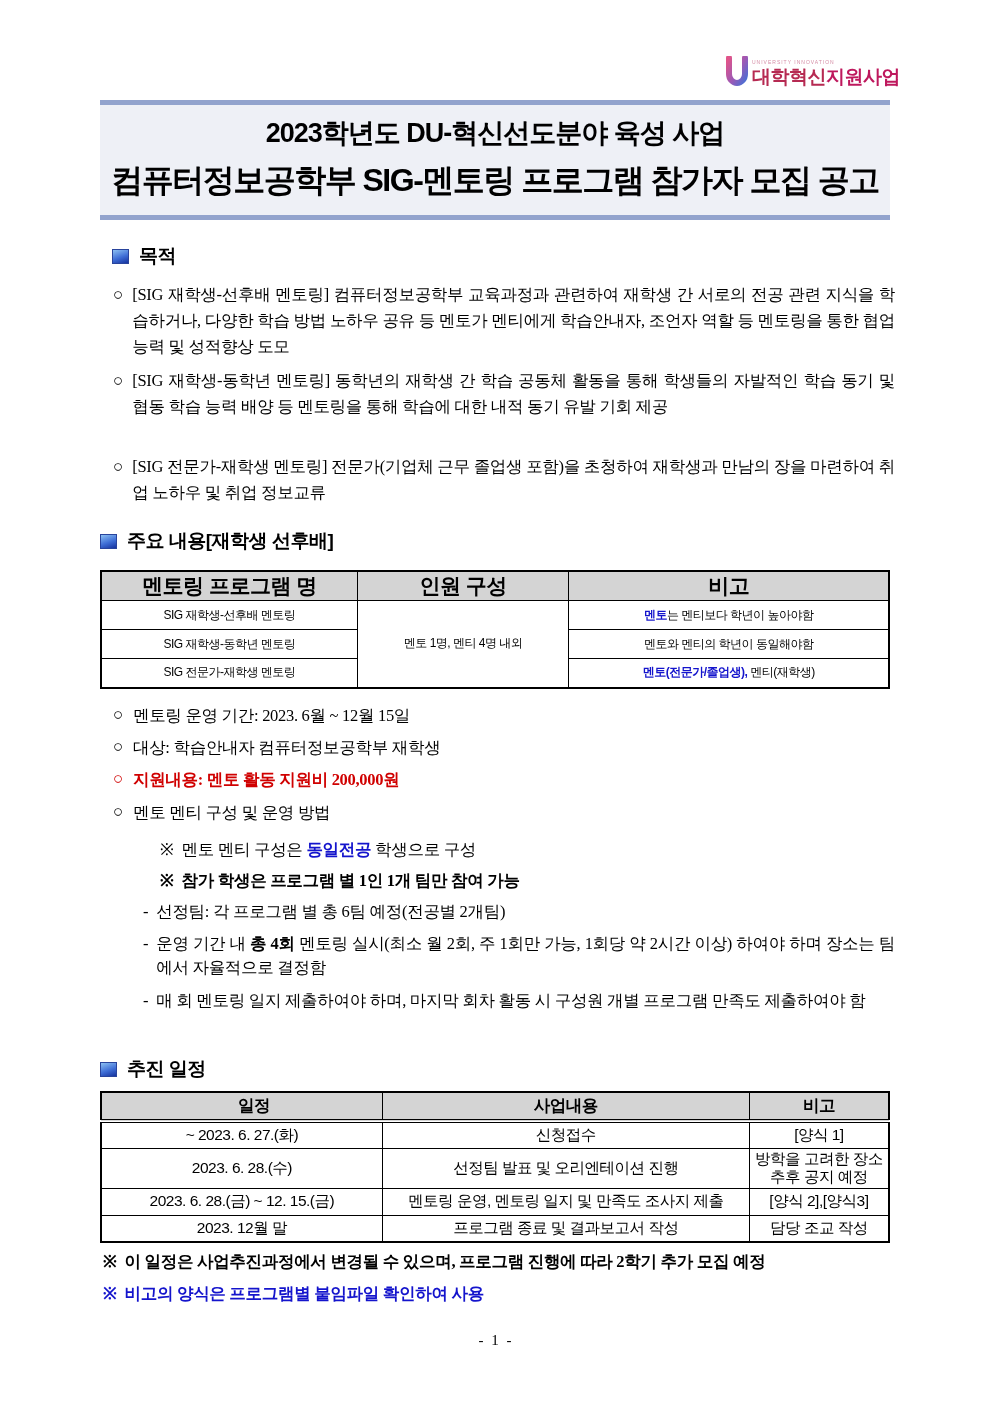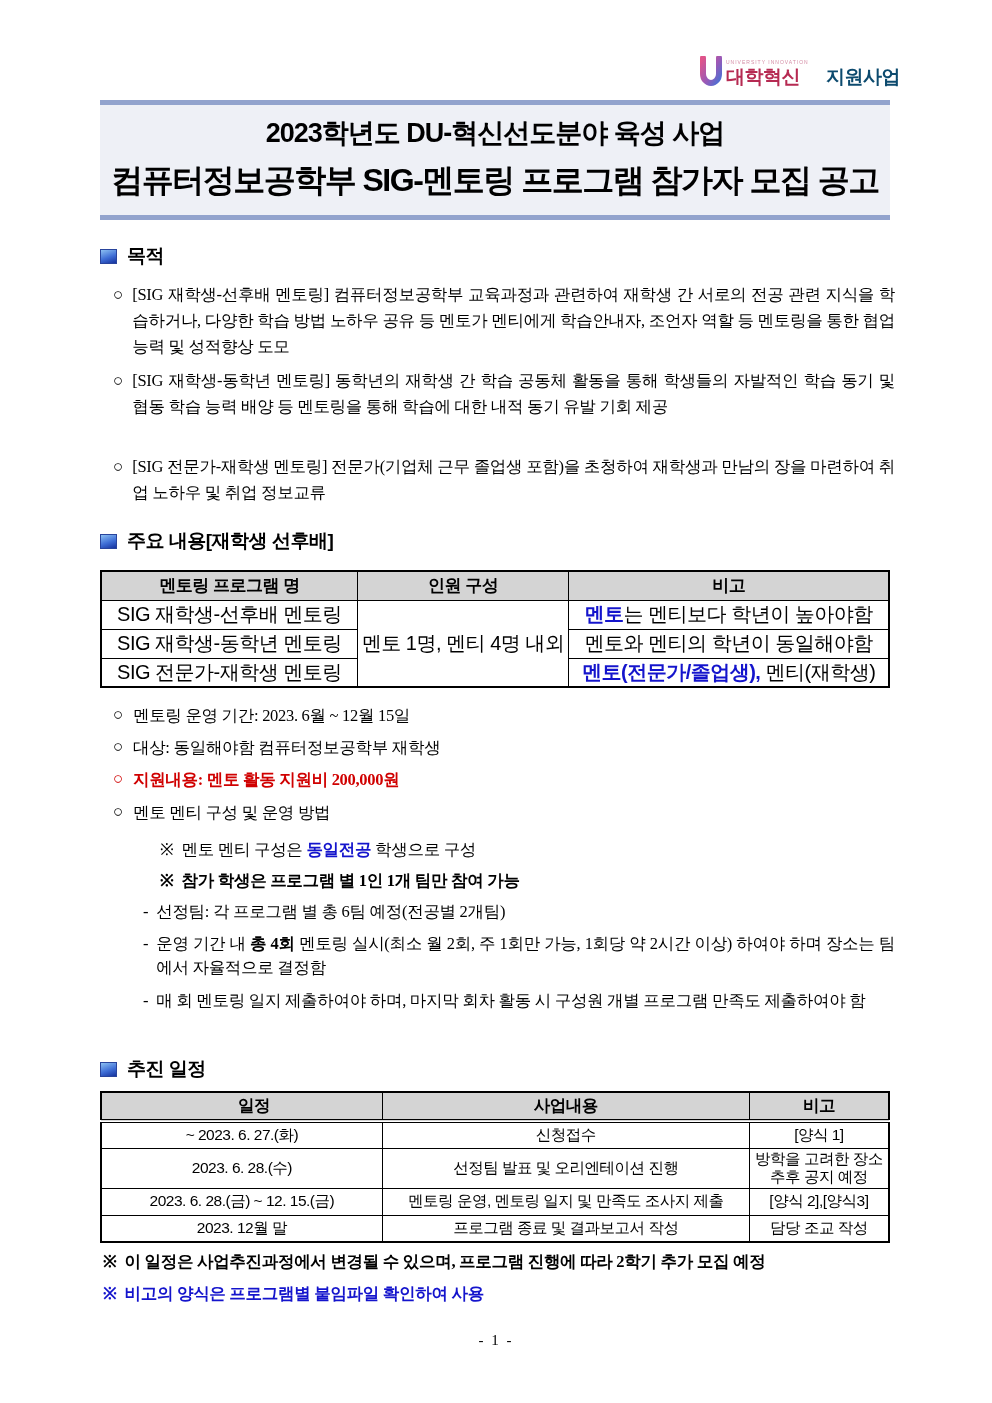--- a/index.html
+++ b/index.html
@@ -8,21 +8,21 @@
 
   .page { width: 992px; height: 1403px; position: relative; }
 
   
   .logo { position: absolute; top: 56px; right: 92px; display: flex; align-items: flex-end; gap: 3px; }
   .logo-u { width: 24px; height: 32px; }
   .logo-text-wrap { display: flex; flex-direction: column; line-height: 1; padding-bottom: 2px; }
   .logo-small { font-family: "Liberation Sans", sans-serif; font-size: 5px; letter-spacing: 1px; color: #d58ea6; margin-bottom: 2px; }
   .logo-brand { font-family: "Liberation Sans", sans-serif; font-size: 19px; font-weight: bold; letter-spacing: -0.5px; }
   .logo-brand .b1 { color: #b62a52; }
-  .logo-brand .b2 { color: #0c4a6e; font-weight: 600; margin-left: 26px; }
+  .logo-brand .b2 { color: #be185d; font-weight: 600; }
 
   
   .banner { position: absolute; left: 100px; top: 100px; width: 790px;
             background: #eef0f6; border-top: 5px solid #92a3cd; border-bottom: 5px solid #92a3cd;
             text-align: center; padding: 10px 0 12px 0; }
   .banner-line1 { font-family: Liberation Sans, sans-serif; font-weight: 800; font-size: 27px; letter-spacing: -1px; }
   .banner-line2 { font-family: "Liberation Sans", sans-serif; font-weight: 800; font-size: 32px; letter-spacing: -1.5px; margin-top: 8px; }
 
   
   .section-heading { position: absolute; left: 100px; display: flex; align-items: center; gap: 10px; }
@@ -31,22 +31,22 @@
 
   
   .bullet { position: absolute; left: 113px; width: 782px; display: flex; gap: 9px;
             font-size: 16.5px; line-height: 1.57; text-align: justify; }
   .bullet .marker { flex: 0 0 auto; font-size: 17px; }
   .bullet .txt { flex: 1; letter-spacing: -0.3px; }
 
   
   table { border-collapse: collapse; font-family: "Liberation Sans", sans-serif; }
   .tbl1 { position: absolute; left: 100px; top: 570px; width: 790px; border: 2px solid #000; }
-  .tbl1 th, .tbl1 td { border: 1px solid #000; text-align: center; font-size: 20px; letter-spacing: -0.5px; }
-  .tbl1 th { background: #d4d4d4; font-weight: bold; height: 29px; font-size: 17px; }
+  .tbl1 th, .tbl1 td { border: 1px solid #000; text-align: center; font-size: 12px; letter-spacing: -0.5px; }
+  .tbl1 th { background: #d4d4d4; font-weight: bold; height: 29px; font-size: 21px; }
   .tbl1 td { height: 29px; background: #fff; }
   .c1 { width: 257px; } .c2 { width: 212px; } .c3 { width: 321px; }
   .blue-bold { color: #1414cc; font-weight: bold; }
 
   
   .info-bullet { position: absolute; left: 113px; width: 782px; display: flex; gap: 10px; font-size: 16.5px; letter-spacing: -0.3px; }
   .info-bullet .marker { font-size: 17px; }
   .red-bold { color: #d00000; font-weight: bold; }
 
   .subnote { position: absolute; left: 160px; width: 735px; font-size: 16.5px; letter-spacing: -0.3px; font-family: Liberation Serif, serif; }
@@ -88,21 +88,21 @@
       <span class="logo-small">UNIVERSITY INNOVATION</span>
       <span class="logo-brand"><span class="b1">대학혁신</span><span class="b2">지원사업</span></span>
     </div>
   </div>
 
   <div class="banner">
     <div class="banner-line1">2023학년도 DU-혁신선도분야 육성 사업</div>
     <div class="banner-line2">컴퓨터정보공학부 SIG-멘토링 프로그램 참가자 모집 공고</div>
   </div>
 
-  <div class="section-heading" style="top:243px;">
+  <div class="section-heading" style="top:243px;margin-left:12px;">
     <span class="blue-square"></span>
     <span class="label">목적</span>
   </div>
 
   <div class="bullet" style="top:282px;">
     <span class="marker">○</span>
     <span class="txt">[SIG 재학생-선후배 멘토링] 컴퓨터정보공학부 교육과정과 관련하여 재학생 간 서로의 전공 관련 지식을 학습하거나, 다양한 학습 방법 노하우 공유 등 멘토가 멘티에게 학습안내자, 조언자 역할 등 멘토링을 통한 협업 능력 및 성적향상 도모</span>
   </div>
   <div class="bullet" style="top:368px;">
     <span class="marker">○</span>
@@ -140,21 +140,21 @@
     </tr>
   </tbody>
     </table>
 
   <div class="info-bullet" style="top:705px;">
     <span class="marker">○</span>
     <span>멘토링 운영 기간: 2023. 6월 ~ 12월 15일</span>
   </div>
   <div class="info-bullet" style="top:737px;">
     <span class="marker">○</span>
-    <span>대상: 동일해야함 컴퓨터정보공학부 재학생</span>
+    <span>대상: 학습안내자 컴퓨터정보공학부 재학생</span>
   </div>
   <div class="info-bullet red-bold" style="top:769px;">
     <span class="marker">○</span>
     <span>지원내용: 멘토 활동 지원비 200,000원</span>
   </div>
   <div class="info-bullet" style="top:802px;">
     <span class="marker">○</span>
     <span>멘토 멘티 구성 및 운영 방법</span>
   </div>
 

